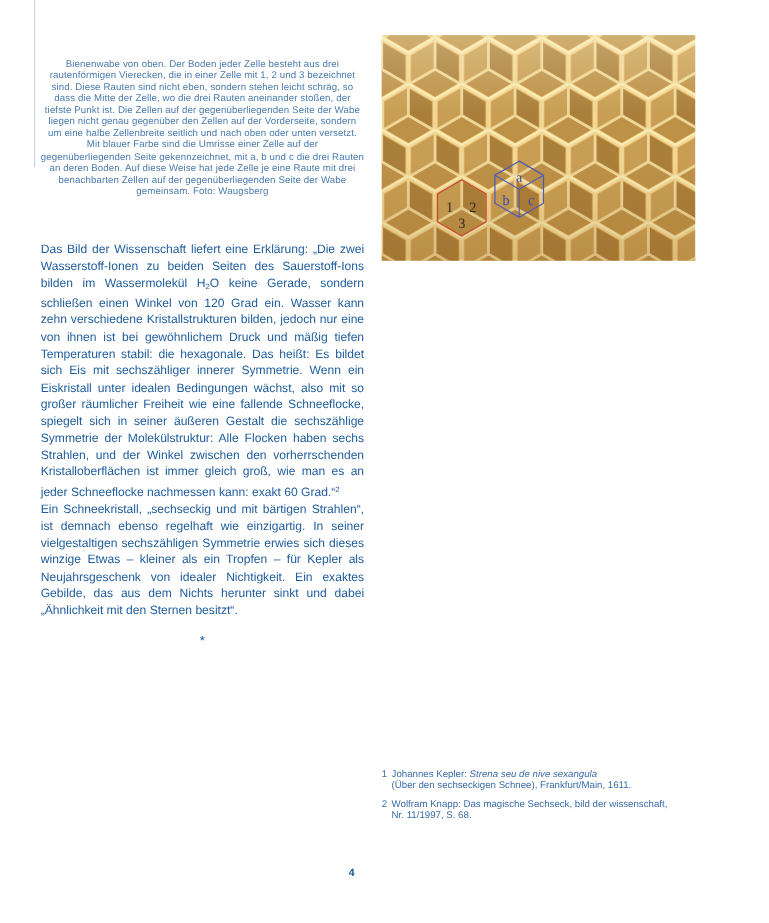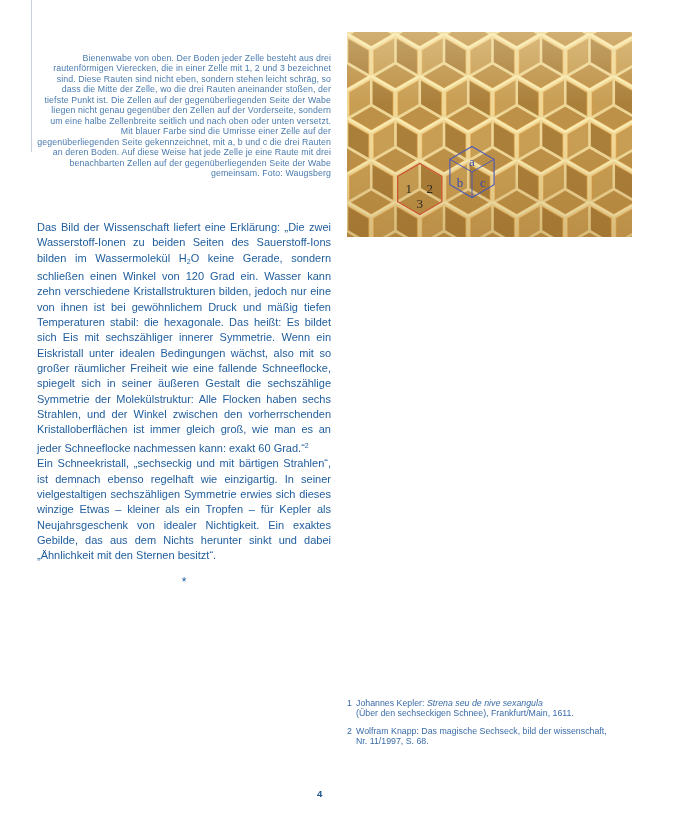--- a/index.html
+++ b/index.html
@@ -3,21 +3,21 @@
 <meta charset="utf-8">
 <style>
   html,body{margin:0;padding:0;background:#ffffff;}
   .page{
     position:relative;width:699px;height:839px;background:#ffffff;
     font-family:"Liberation Sans",sans-serif;overflow:hidden;
   }
   .scan-line{position:absolute;left:31px;top:0;width:1px;height:152px;background:#c9d0d8;}
   .figure-caption{
     position:absolute;left:37px;top:53px;width:294px;
-    text-align:right;font-size:8.8px;line-height:10.45px;color:#4a7bae;letter-spacing:.1px;
+    text-align:center;font-size:8.8px;line-height:10.45px;color:#4a7bae;letter-spacing:.1px;
   }
   .photo{position:absolute;left:347px;top:32px;width:285px;height:205px;}
   .photo svg{display:block;}
   .body-text{
     position:absolute;left:37px;top:220px;width:294px;
     text-align:justify;font-size:11px;line-height:15.35px;color:#1e5c9c;
   }
   .body-text p{margin:0;}
   .body-text sub{font-size:7px;vertical-align:-2px;}
   .body-text sup{font-size:7px;vertical-align:4px;}

